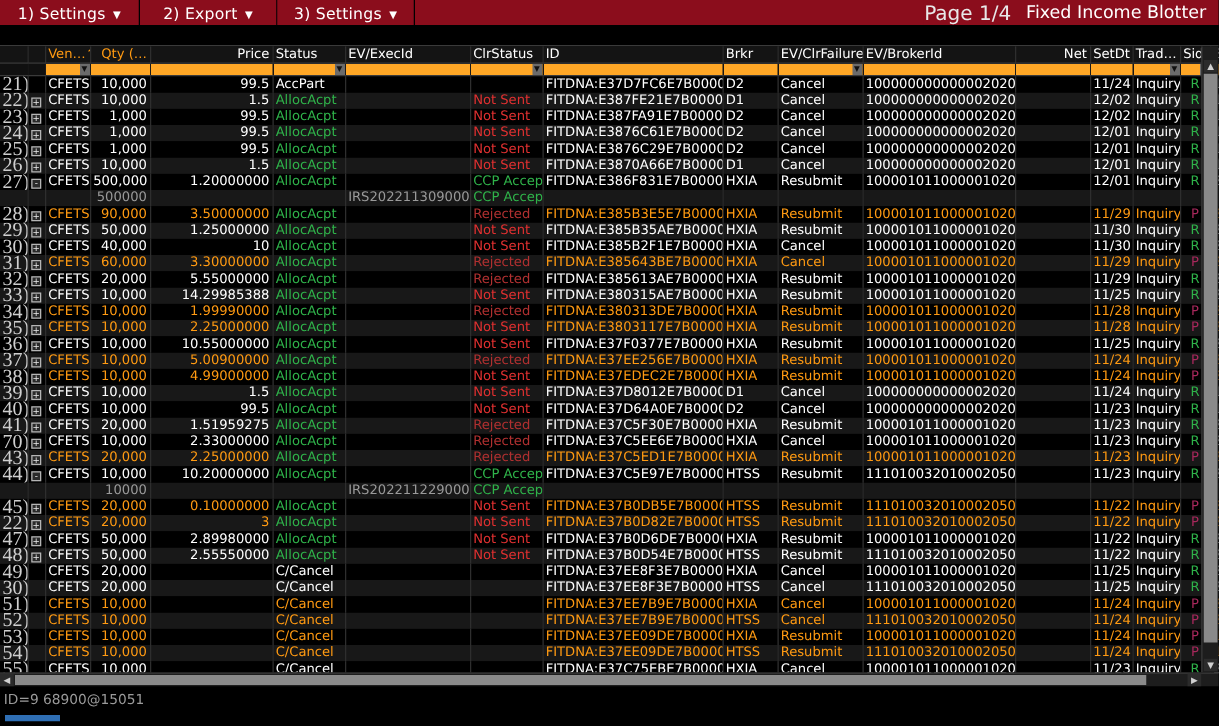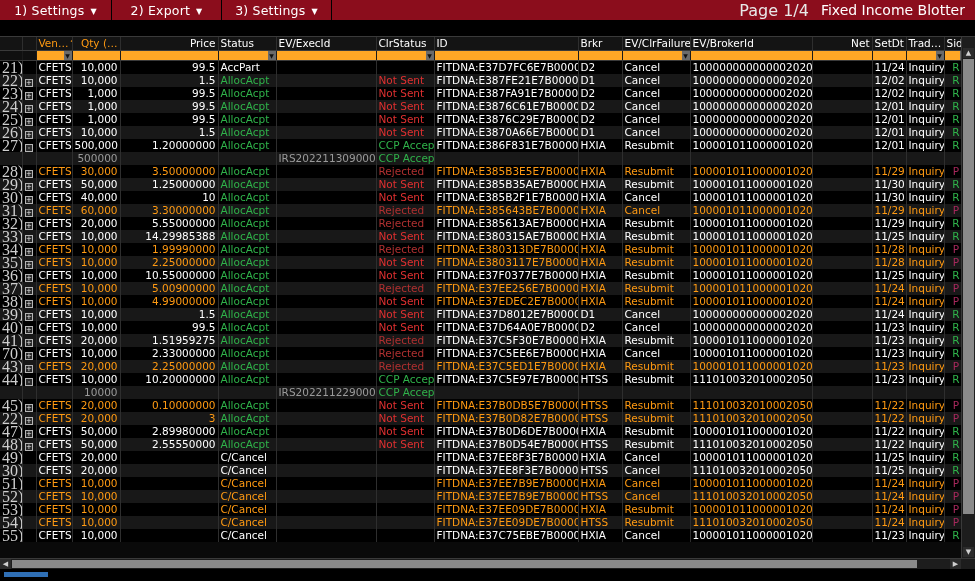--- a/index.html
+++ b/index.html
@@ -490,21 +490,21 @@
             <td class="ta-r t-gray"></td>
             <td class="ta-r t-gray"></td>
             <td class="ta-l t-gray"></td>
             <td class="ta-c t-sideR"></td>
             <td class="ta-l t-gray"></td>
           </tr>
           <tr class="r-even">
             <td class="ta-r c-num">28)</td>
             <td class="ta-c"><span class="expander">+</span></td>
             <td class="ta-l t-orange">CFETS</td>
-            <td class="ta-r t-orange">30,000</td>
+            <td class="ta-r t-orange">90,000</td>
             <td class="ta-r t-orange">3.50000000</td>
             <td class="ta-l t-green">AllocAcpt</td>
             <td class="ta-l t-orange"></td>
             <td class="ta-l t-darkred">Rejected</td>
             <td class="ta-l t-orange">FITDNA:E385B3E5E7B00003</td>
             <td class="ta-l t-orange">HXIA</td>
             <td class="ta-l t-orange">Resubmit</td>
             <td class="ta-l t-orange">10000101100000102001</td>
             <td class="ta-r t-orange"></td>
             <td class="ta-r t-orange">11/29</td>
@@ -1053,16 +1053,19 @@
       <div class="vbtn dn">▼</div>
     </div>
   </div>
 
   <div class="hscrollbar">
     <div class="hbtn l">◀</div>
     <div class="hthumb"></div>
     <div class="hbtn r">▶</div>
   </div>
 
+  <div class="statusbar">
+    <span>ID=9 68900@15051</span>
+  </div>
   <div class="taskbar">
     <div class="tb-item"></div>
   </div>
 </div>
 
 </body></html>

